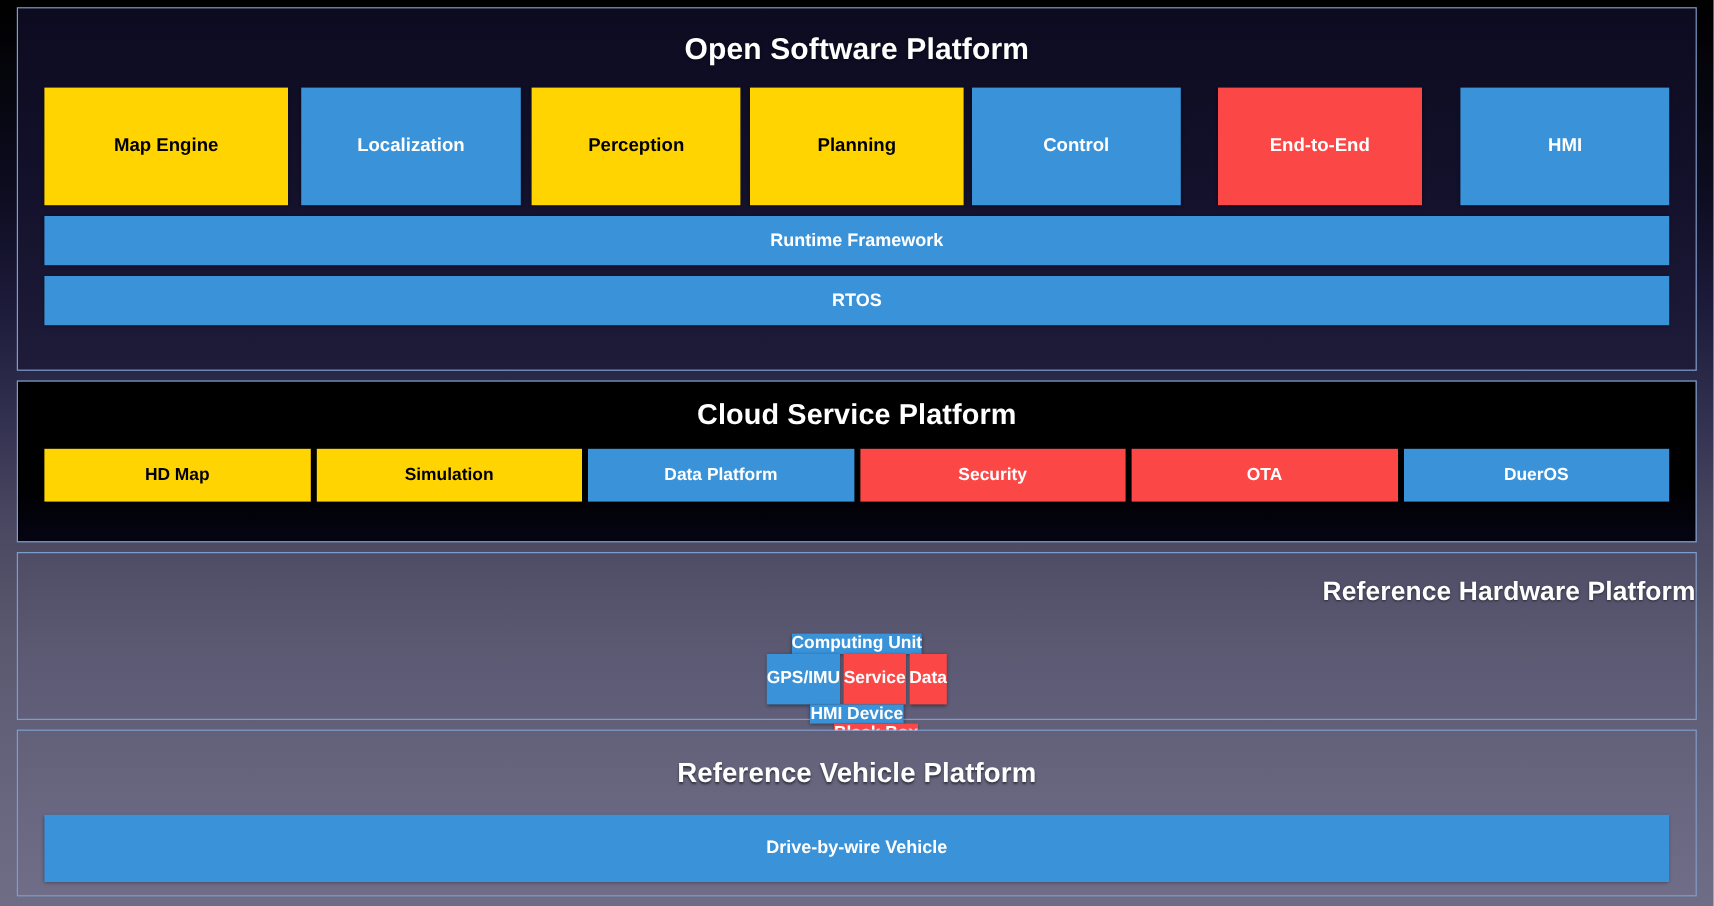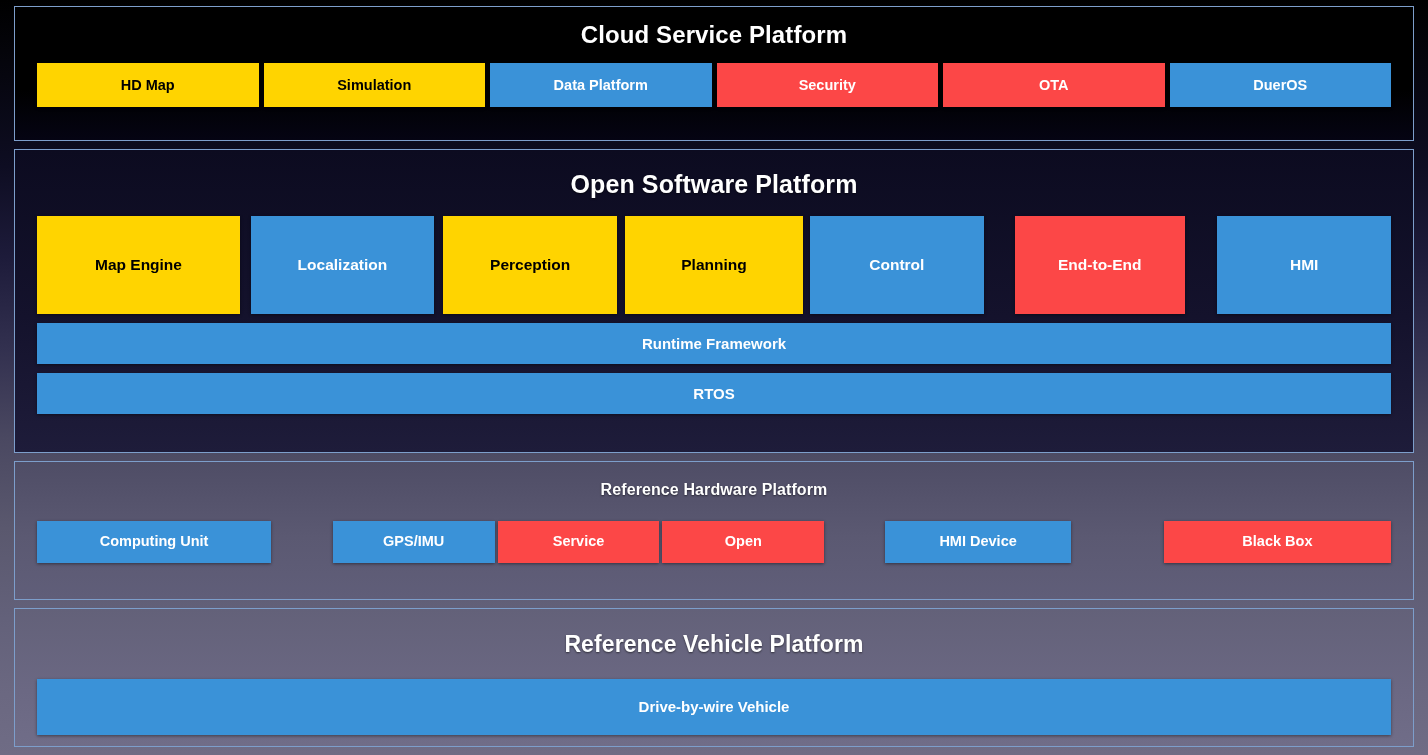--- a/index.html
+++ b/index.html
@@ -26,21 +26,21 @@
              display:flex; flex-direction:column; }
   .sec-cloud   { height:136px; background:linear-gradient(180deg,#000000 0%,#000000 62%,#050413 100%); }
   .sec-soft    { height:305px; background:linear-gradient(180deg,#0c0b20 0%,#14122c 55%,#1e1c3a 100%); }
   .sec-hw      { height:140px; background:linear-gradient(180deg,#4f4d66 0%,#5b5972 55%,#605e79 100%); }
   .sec-vehicle { height:140px; background:linear-gradient(180deg,#636179 0%,#6b6883 60%,#706d88 100%); }
 
   .sec-title { text-align:center; color:#ffffff; font-weight:bold;
                letter-spacing:0.1px; text-shadow:0 1px 2px rgba(0,0,0,.55); }
   .sec-cloud   .sec-title { font-size:24px; padding:14px 0 0 0; }
   .sec-soft    .sec-title { font-size:25px; padding:20px 0 0 0; }
-  .sec-hw      .sec-title { font-size:16px; padding:19px 0 0 0; }
+  .sec-hw      .sec-title { font-size:22px; padding:19px 0 0 0;text-align:right; }
   .sec-vehicle .sec-title { font-size:23px; padding:22px 0 0 0; }
 
   .row { display:flex; }
   .box { display:flex; align-items:center; justify-content:center;
          text-align:center; font-weight:bold; line-height:1.15;
          box-shadow:0 1px 3px rgba(0,0,0,.45); }
   .c-yellow { background:#ffd400; color:#000000; }
   .c-blue   { background:#3a92d8; color:#ffffff; }
   .c-red    { background:#fc4747; color:#ffffff; }
 
@@ -65,51 +65,39 @@
   .sp6 { flex:174; }  .sp-g6 { flex:33; }
   .sp7 { flex:177; }
   .gap { background:transparent; box-shadow:none; }
 
   .bar-wrap { padding:0 22px; margin-top:9px; }
   .bar { height:41px; font-size:15px; display:flex;
          align-items:center; justify-content:center; font-weight:bold;
          box-shadow:0 1px 3px rgba(0,0,0,.45); }
 
   
-  .hw-row { padding:0 22px; margin-top:22px; align-items:center; }
+  .hw-row { padding:0 22px; margin-top:22px; align-items:center;flex-direction:column; }
   .hw-row .box { height:42px; font-size:14.5px; }
   .hw-cu    { flex:239; }
   .hw-gapA  { flex:63; }
   .hw-sensors { flex:502; display:flex; gap:3px; }
   .hw-sensors .box { flex:1; height:42px; font-size:14.5px; }
   .hw-gapB  { flex:62; }
   .hw-hmi   { flex:190; }
   .hw-gapC  { flex:62; }
   .hw-bb    { flex:232;margin-left:32px; }
 
   
   .veh-wrap { padding:0 22px; margin-top:21px; }
   .veh-bar { height:56px; font-size:15px; }
 </style>
 </head>
 <body>
 
 <div class="stack">
-
-  <section class="section sec-cloud">
-    <div class="sec-title">Cloud Service Platform</div>
-    <div class="row cloud-row">
-      <div class="box c-yellow">HD Map</div>
-      <div class="box c-yellow">Simulation</div>
-      <div class="box c-blue">Data Platform</div>
-      <div class="box c-red">Security</div>
-      <div class="box c-red">OTA</div>
-      <div class="box c-blue">DuerOS</div>
-    </div>
-  </section>
 
   <section class="section sec-soft">
     <div class="sec-title">Open Software Platform</div>
 
     <div class="row soft-row">
       <div class="box c-yellow sp1">Map Engine</div>
       <div class="gap sp-g1"></div>
       <div class="box c-blue sp2">Localization</div>
       <div class="gap sp-g2"></div>
       <div class="box c-yellow sp3">Perception</div>
@@ -124,29 +112,41 @@
     </div>
 
     <div class="bar-wrap">
       <div class="bar c-blue">Runtime Framework</div>
     </div>
     <div class="bar-wrap">
       <div class="bar c-blue">RTOS</div>
     </div>
   </section>
 
+  <section class="section sec-cloud">
+    <div class="sec-title">Cloud Service Platform</div>
+    <div class="row cloud-row">
+      <div class="box c-yellow">HD Map</div>
+      <div class="box c-yellow">Simulation</div>
+      <div class="box c-blue">Data Platform</div>
+      <div class="box c-red">Security</div>
+      <div class="box c-red">OTA</div>
+      <div class="box c-blue">DuerOS</div>
+    </div>
+  </section>
+
   <section class="section sec-hw">
     <div class="sec-title">Reference Hardware Platform</div>
     <div class="row hw-row">
       <div class="box c-blue hw-cu">Computing Unit</div>
       <div class="gap hw-gapA"></div>
       <div class="hw-sensors">
         <div class="box c-blue">GPS/IMU</div>
         <div class="box c-red">Service</div>
-        <div class="box c-red">Open</div>
+        <div class="box c-red">Data</div>
       </div>
       <div class="gap hw-gapB"></div>
       <div class="box c-blue hw-hmi">HMI Device</div>
       <div class="gap hw-gapC"></div>
       <div class="box c-red hw-bb">Black Box</div>
     </div>
   </section>
 
   <section class="section sec-vehicle">
     <div class="sec-title">Reference Vehicle Platform</div>

